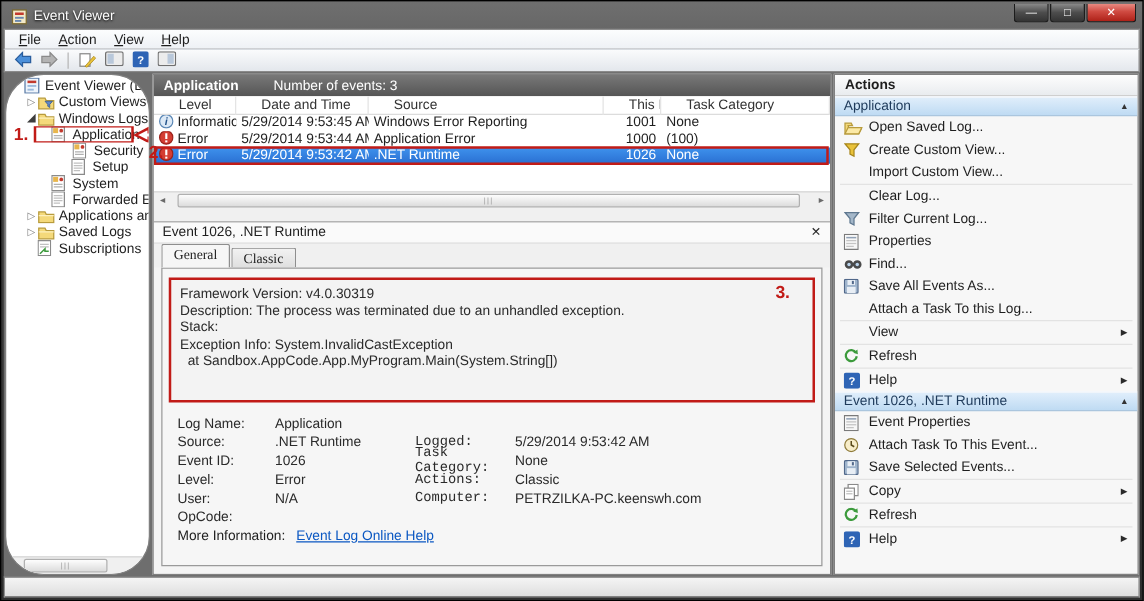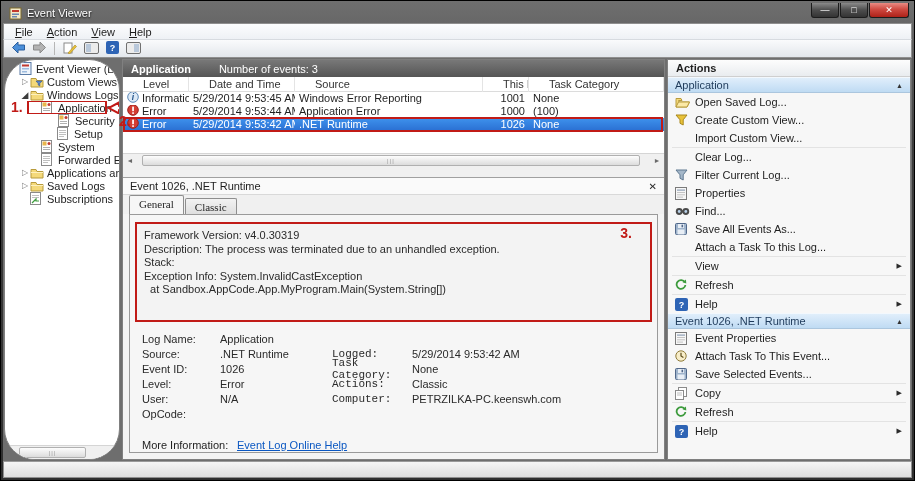--- a/index.html
+++ b/index.html
@@ -98,21 +98,21 @@
   .tab-page { flex:1; margin:0 6px 6px 6px; border:1px solid #9a9a9a; background:#f6f6f6; position:relative; padding:7px 5px 0 5px; overflow:hidden; }
   .desc-box { border:2px solid #c11b17; height:100px; padding:5px 0 0 7px; position:relative; background:#f3f3f3; }
   .desc-line { font-size:11px; line-height:13.5px; white-space:pre; color:#2a2a2a; }
   .desc-box .ann-num { right:18px; top:1px; }
   .fields { margin-top:9px; padding-left:7px; }
   .frow { display:flex; height:15px; align-items:center; }
   .f-l1 { width:78px; flex:0 0 78px; color:#2a2a2a; }
   .f-v1 { width:112px; flex:0 0 112px; color:#2a2a2a; }
   .f-l2 { width:80px; flex:0 0 80px; color:#2a2a2a;font-family:Liberation Mono, monospace; }
   .f-v2 { flex:1; color:#2a2a2a; }
-  .more-info { display:flex; height:15px; align-items:center; padding-left:7px; margin-top:16px; }
+  .more-info { display:flex; height:15px; align-items:center; padding-left:7px; margin-top:0; }
   .more-info .mi-label { width:95px; flex:0 0 95px; }
   .more-info a { color:#0a57c2; text-decoration:underline; font-size:11px; }
   
   .actions-panel { width:244px; flex:0 0 244px; background:#f7f7f7; border:1px solid #808080; display:flex; flex-direction:column; overflow:hidden; }
   .actions-title {
     height:17px; flex:0 0 17px; display:flex; align-items:center; padding:0 8px; font-weight:bold; font-size:11px;
     background:linear-gradient(180deg,#fdfdfd,#e9ecef); border-bottom:1px solid #cfcfcf;
   }
   .sec-header {
     height:16px; display:flex; align-items:center; padding:0 7px;

